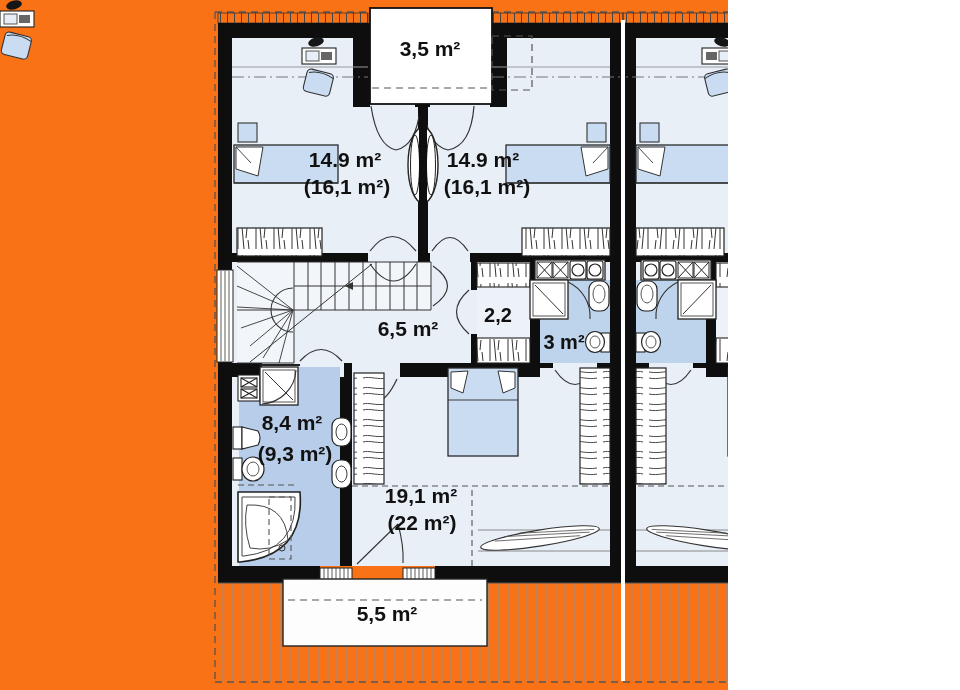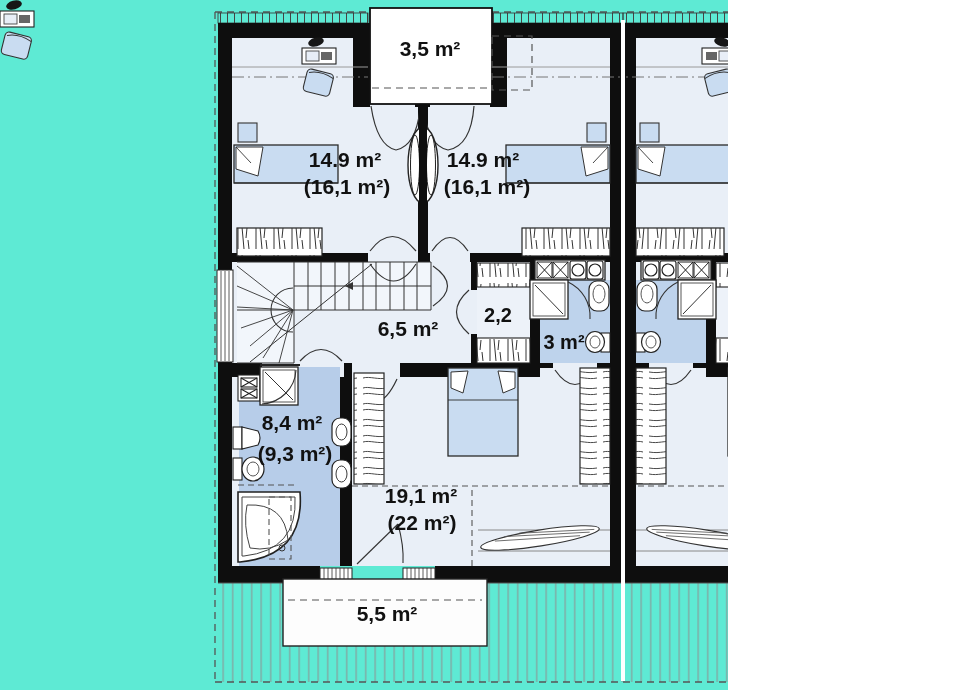--- a/index.html
+++ b/index.html
@@ -1,16 +1,16 @@
 <!DOCTYPE html>
 <html><head>
 <meta charset="utf-8">
 <style>
   html,body{margin:0;padding:0;background:#ffffff;}
-  .stage{position:relative;width:868px;height:690px;background:#5eead4;overflow:hidden;
+  .stage{position:relative;width:868px;height:690px;background:#f97316;overflow:hidden;
          font-family:"Liberation Sans", sans-serif;padding-left:18px;}
   svg{position:absolute;left:0;top:0;}
   text.area{font-family:"Liberation Sans", sans-serif;font-weight:bold;fill:#111;
             text-anchor:middle;}
   .t21{font-size:21px;}
   .t20{font-size:20px;}
 </style>
 </head>
 <body>
 

